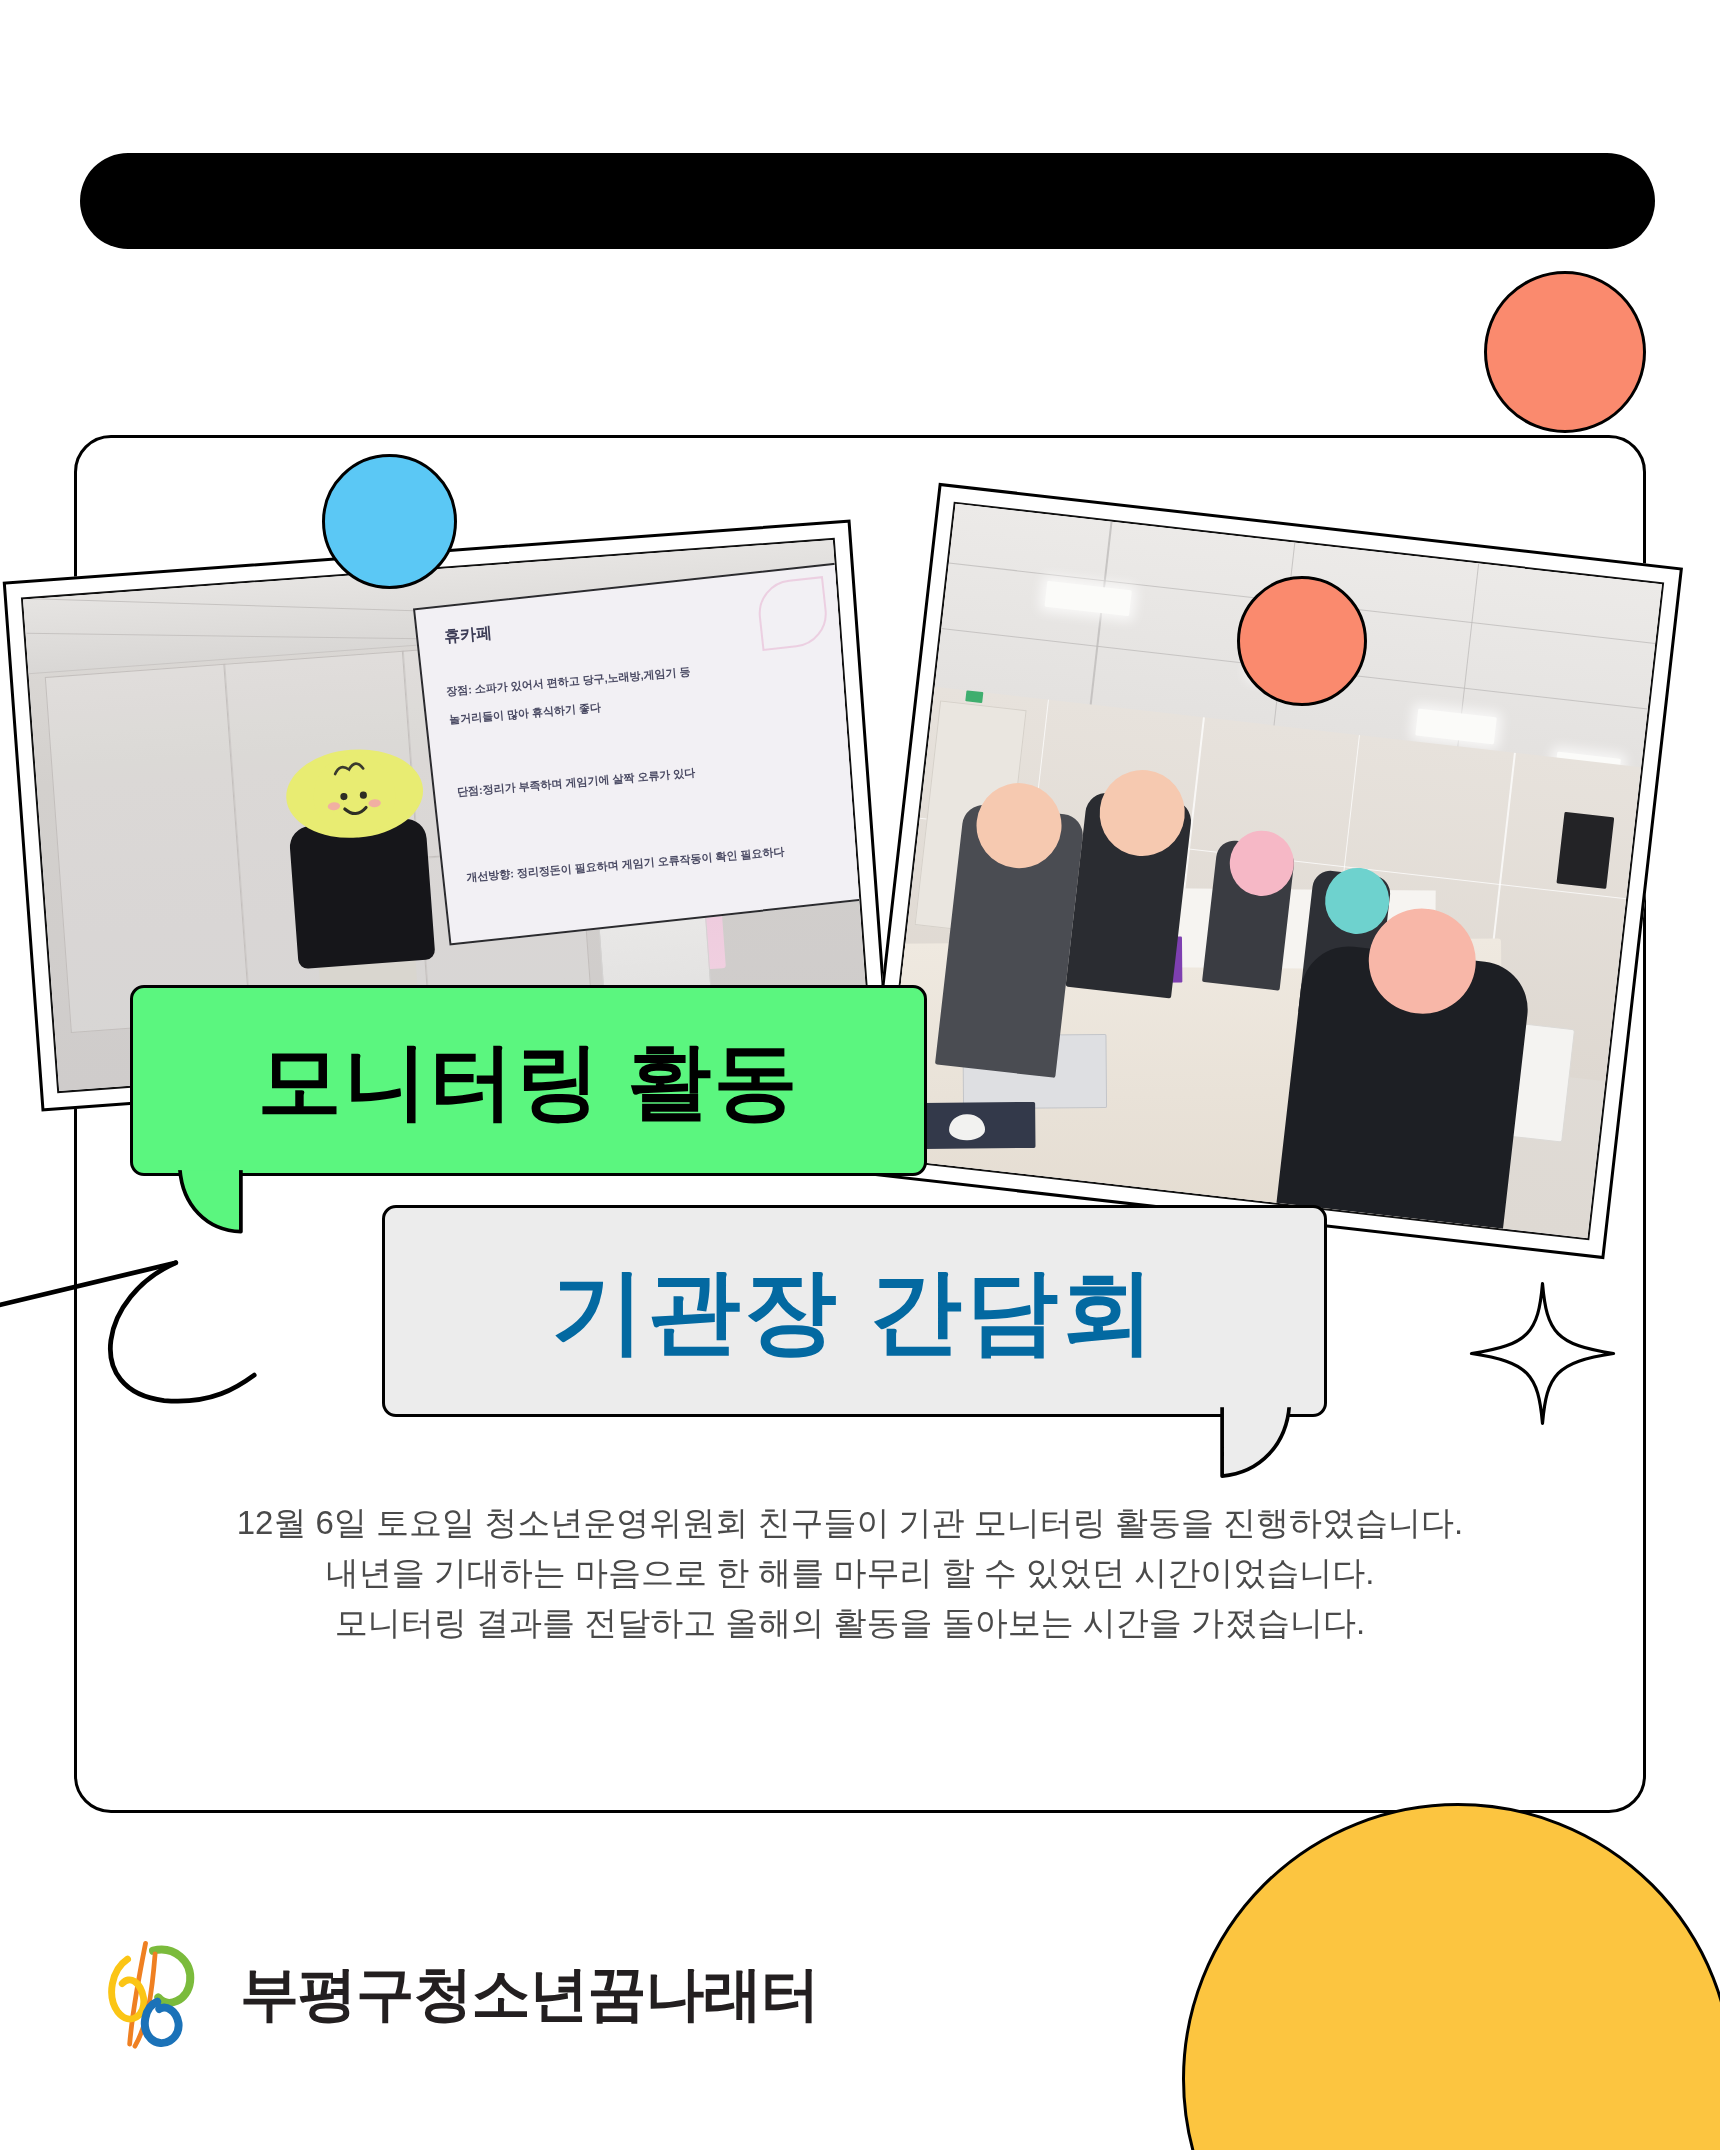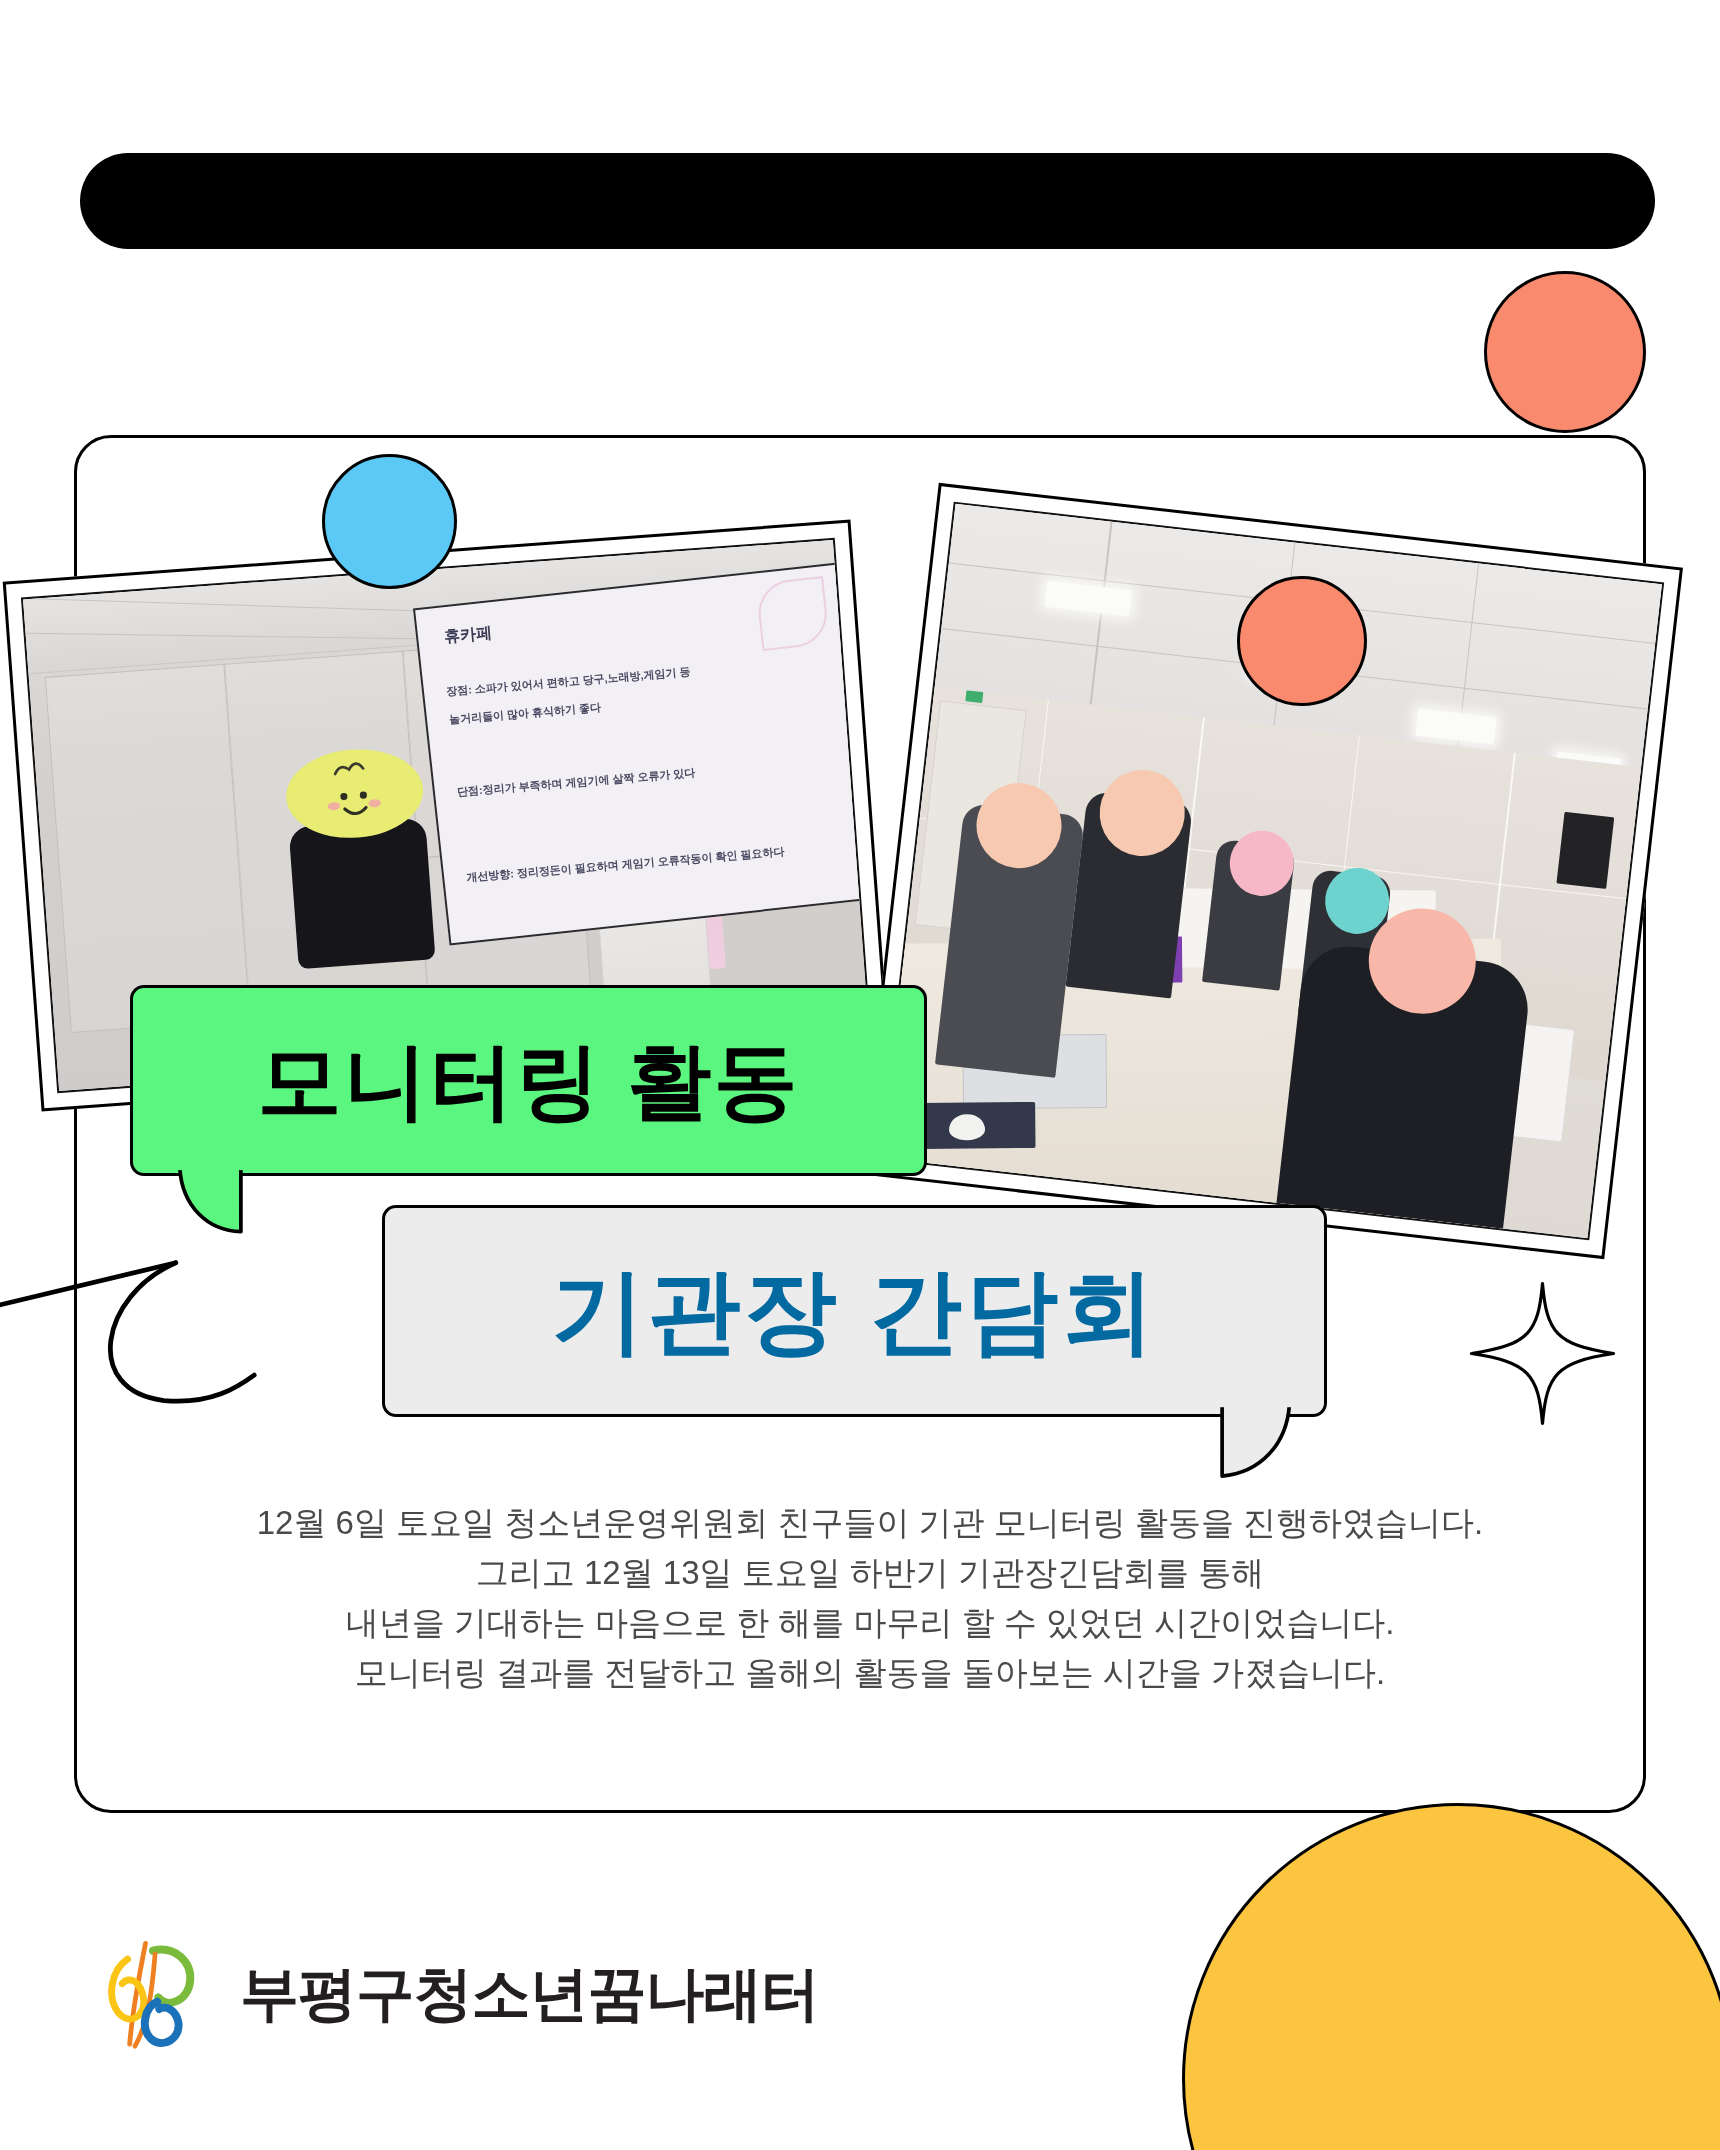--- a/index.html
+++ b/index.html
@@ -358,21 +358,21 @@
     left: 1463px;
     top: 1274px;
     width: 159px;
     height: 159px;
     z-index: 20;
   }
 
   
   .body-text {
     position: absolute;
-    left: 116px;
+    left: 96px;
     top: 1498px;
     width: 1508px;
     text-align: center;
     z-index: 25;
   }
   .body-line {
     font-size: 33px;
     color: #4a4a4a;
     line-height: 1.52;
     font-weight: 400;
@@ -531,21 +531,20 @@
 
 <div class="sparkle">
   <svg viewBox="0 0 300 300" width="159" height="159" aria-hidden="true">
     <path d="M150 18 C 158 110, 176 134, 284 150 C 176 166, 158 190, 150 282
              C 142 190, 124 166, 16 150 C 124 134, 142 110, 150 18 Z" fill="#ffffff" stroke="#000" stroke-width="6" stroke-linejoin="round"></path>
   </svg>
 </div>
 
 <div class="body-text">
   <div class="body-line">12월 6일 토요일 청소년운영위원회 친구들이 기관 모니터링 활동을 진행하였습니다.</div>
-  <div class="body-line">그리고 12월 13일 토요일 하반기 기관장긴담회를 통해</div>
   <div class="body-line">내년을 기대하는 마음으로 한 해를 마무리 할 수 있었던 시간이었습니다.</div>
   <div class="body-line">모니터링 결과를 전달하고 올해의 활동을 돌아보는 시간을 가졌습니다.</div>
 </div>
 
 <div class="footer">
   <div class="logo-mark">
     <svg viewBox="0 0 210 215" width="112" height="114" aria-hidden="true">
       <path d="M74 10 C 62 70, 50 130, 44 200" stroke="#EF8022" stroke-width="9" fill="none" stroke-linecap="round"></path>
       <path d="M40 40 C 10 60, 0 110, 22 140 C 44 168, 76 146, 70 112 C 64 82, 44 70, 30 86" stroke="#FBC515" stroke-width="13" fill="none" stroke-linecap="round"></path>
       <path d="M88 24 C 128 14, 162 44, 158 82 C 154 118, 116 134, 98 112" stroke="#7BBB3C" stroke-width="15" fill="none" stroke-linecap="round"></path>

